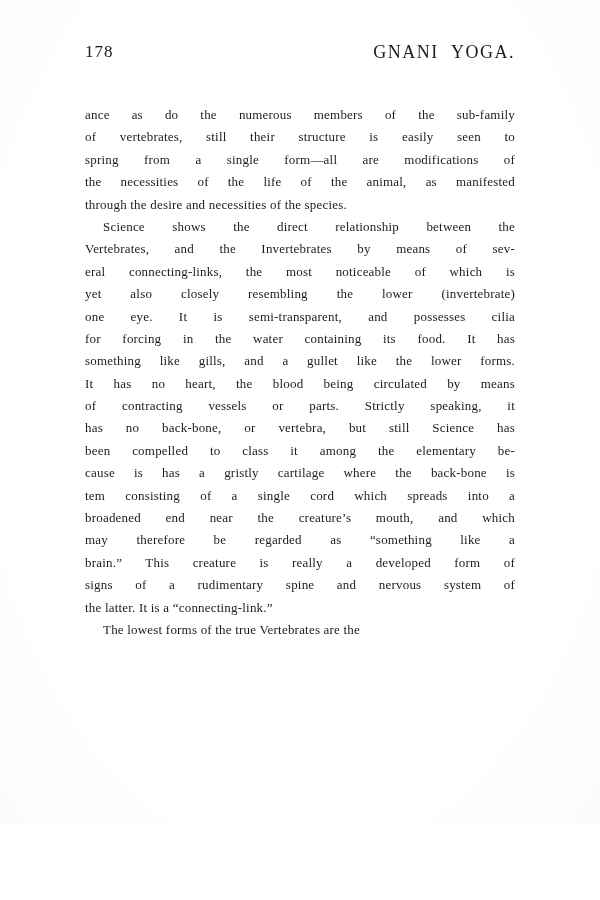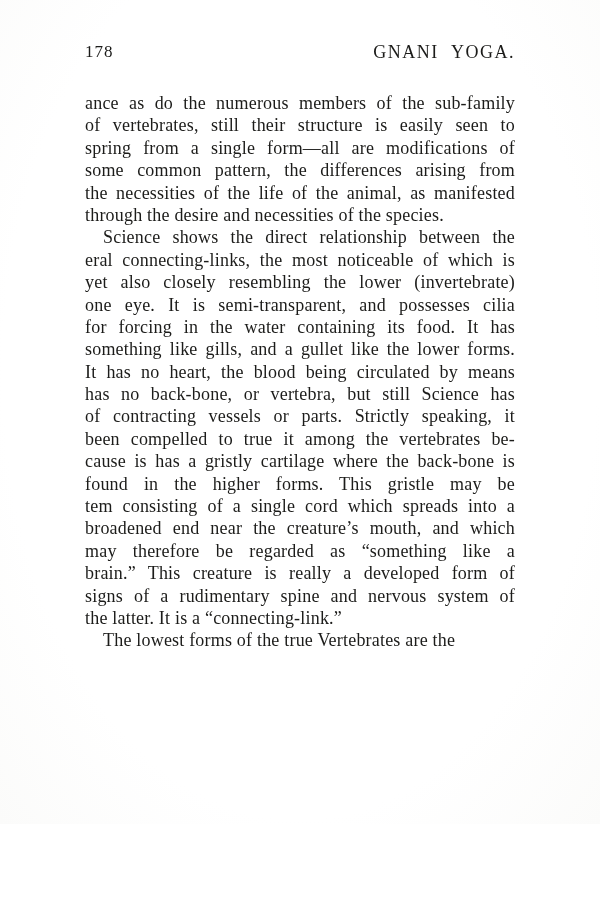--- a/index.html
+++ b/index.html
@@ -32,22 +32,22 @@
     letter-spacing: 1px;
   }
   .running-title {
     text-align: right;
     font-size: 18px;
     letter-spacing: 1.5px;
     word-spacing: 7px;
   }
   .body-text {
     width: 430px;
-    margin: 30px auto 0 auto;
-    font-size: 18px;
+    margin: 42px auto 0 auto;
+    font-size: 13px;
     line-height: 22.4px;
     letter-spacing: 0.2px;
   }
   .line {
     height: 22.4px;
     white-space: normal;
     text-align: justify;
     text-align-last: left;
   }
   .line.just {
@@ -64,35 +64,34 @@
 
 <div class="page">
   <div class="header">
     <span class="page-number">178</span>
     <div class="running-title">GNANI YOGA.</div>
   </div>
   <div class="body-text" id="body-text">
       <div class="line just"><span>ance as do the numerous members of the sub-family</span></div>
       <div class="line just"><span>of vertebrates, still their structure is easily seen to</span></div>
       <div class="line just"><span>spring from a single form—all are modifications of</span></div>
-      <div class="line just"><span>some common pattern, the differences arising from</span></div>
       <div class="line just"><span>the necessities of the life of the animal, as manifested</span></div>
       <div class="line"><span>through the desire and necessities of the species.</span></div>
       <div class="line just indent"><span>Science shows the direct relationship between the</span></div>
+      <div class="line just"><span>Vertebrates, and the Invertebrates by means of sev-</span></div>
       <div class="line just"><span>eral connecting-links, the most noticeable of which is</span></div>
       <div class="line just"><span>yet also closely resembling the lower (invertebrate)</span></div>
       <div class="line just"><span>one eye. It is semi-transparent, and possesses </span><span class="it">cilia</span></div>
       <div class="line just"><span>for forcing in the water containing its food. It has</span></div>
       <div class="line just"><span>something like gills, and a gullet like the lower forms.</span></div>
       <div class="line just"><span>It has no heart, the blood being circulated by means</span></div>
+      <div class="line just"><span>of contracting vessels or parts. Strictly speaking, it</span></div>
       <div class="line just"><span>has no back-bone, or vertebra, but still Science has</span></div>
-      <div class="line just"><span>of contracting vessels or parts. Strictly speaking, it</span></div>
-      <div class="line just"><span>been compelled to true it among the vertebrates be-</span></div>
+      <div class="line just"><span>been compelled to class it among the elementary be-</span></div>
       <div class="line just"><span>cause is has a gristly cartilage where the back-bone is</span></div>
-      <div class="line just"><span>found in the higher forms. This gristle may be</span></div>
       <div class="line just"><span>tem consisting of a single cord which spreads into a</span></div>
       <div class="line just"><span>broadened end near the creature’s mouth, and which</span></div>
       <div class="line just"><span>may therefore be regarded as “something like a</span></div>
       <div class="line just"><span>brain.” This creature is really a developed form of</span></div>
       <div class="line just"><span>signs of a rudimentary spine and nervous system of</span></div>
       <div class="line"><span>the latter. It is a “connecting-link.”</span></div>
       <div class="line indent"><span>The lowest forms of the true Vertebrates are the</span></div>
     </div>
 </div>
 

